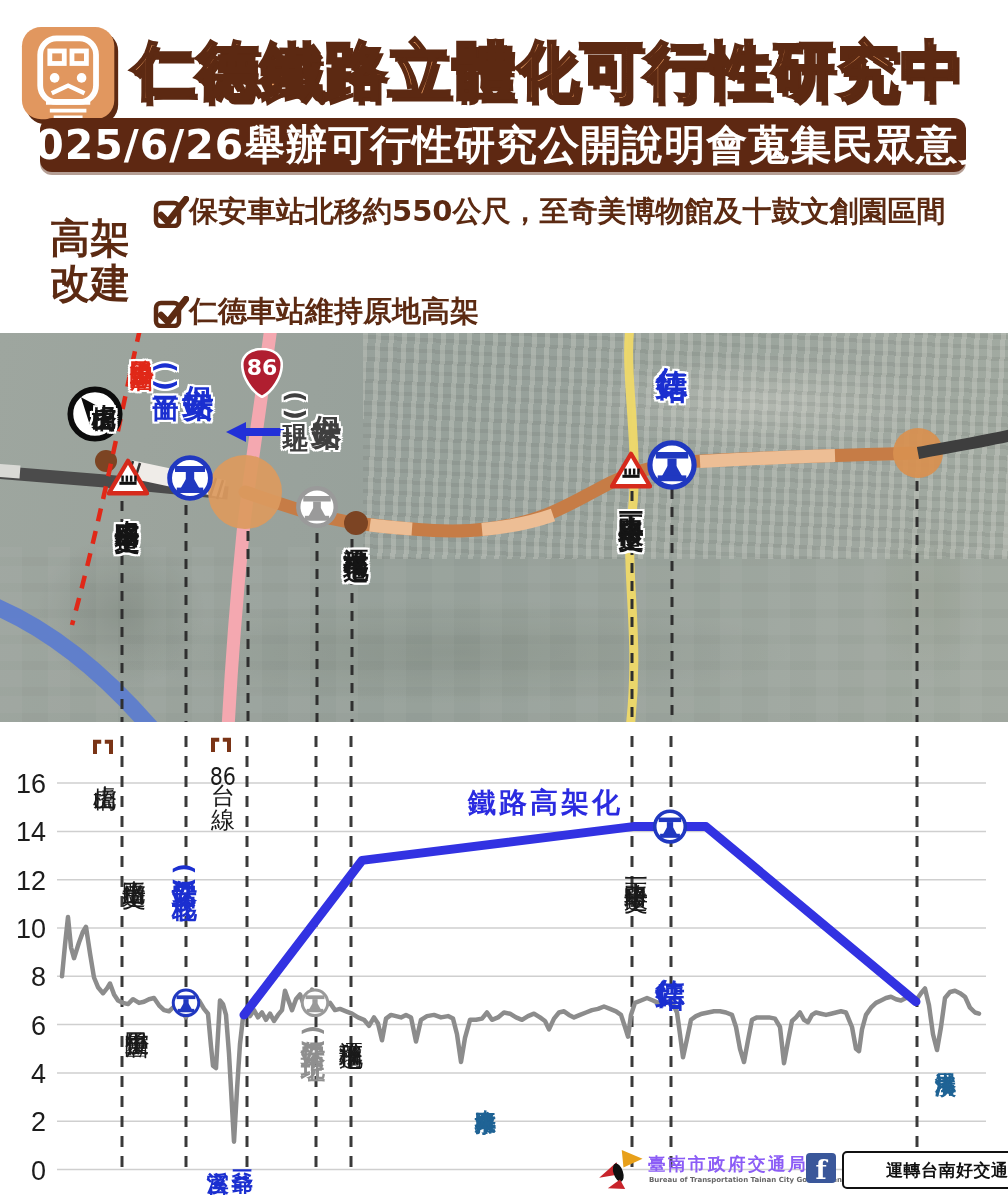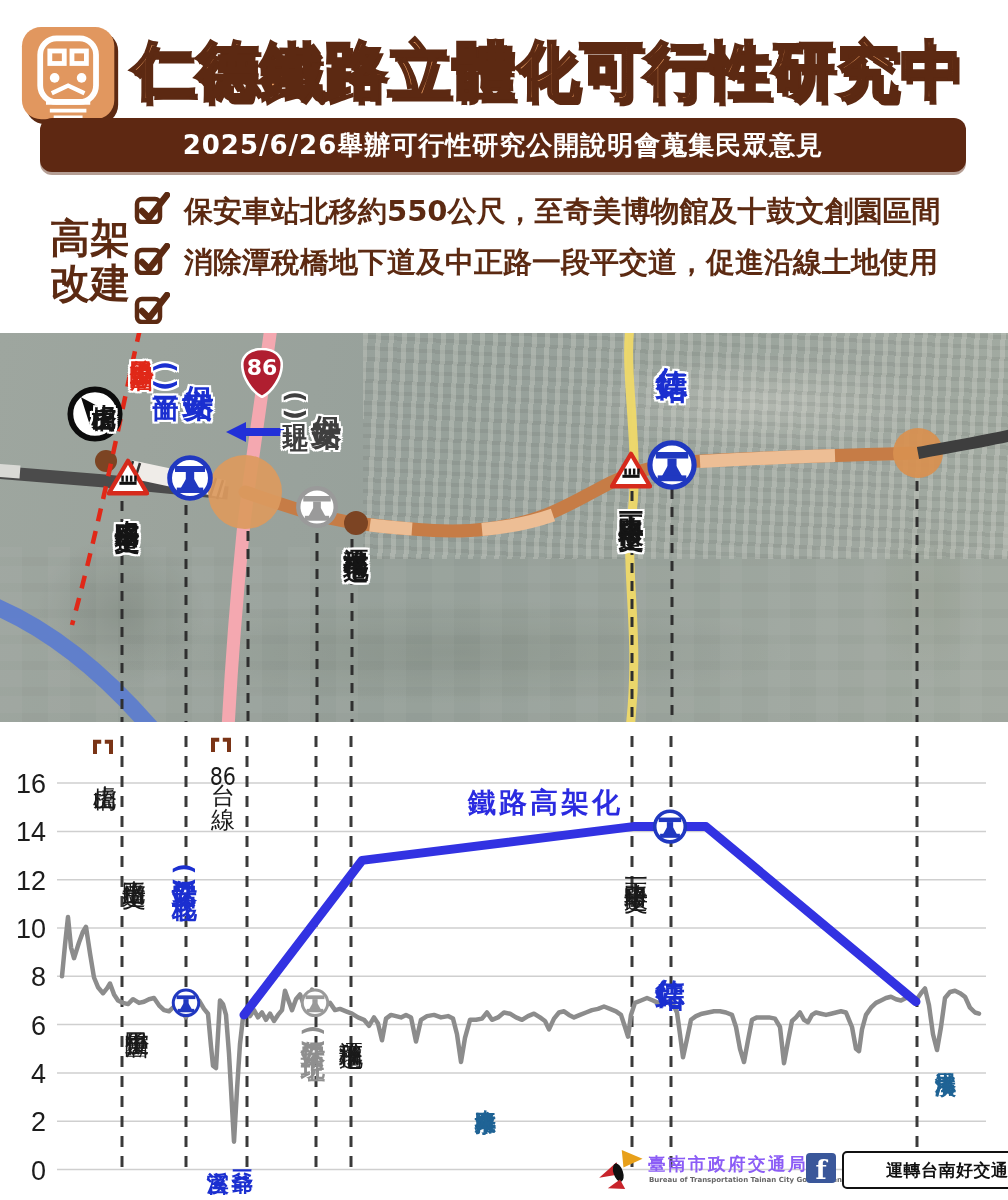--- a/index.html
+++ b/index.html
@@ -5,27 +5,27 @@
   html,body{margin:0;padding:0;background:#fff;}
   .page{position:relative;width:1008px;height:1200px;background:#fff;overflow:hidden;
         font-family:"DejaVu Sans","Liberation Sans",sans-serif;border-radius:11px;}
   .abs{position:absolute;}
   
   .title{position:absolute;left:108px;top:28px;width:880px;text-align:center;
          font-size:63px;font-weight:bold;letter-spacing:1px;color:#E79B61;
          -webkit-text-stroke:2.5px #5C2912;
          text-shadow:4px 5px 0 #5C2912;white-space:nowrap;}
   .banner{position:absolute;left:40px;top:118px;width:926px;height:54px;border-radius:12px;
-          background:#5E2812;color:#fff;font-size:26px;font-weight:bold;letter-spacing:1px;
+          background:#5E2812;color:#fff;font-size:41px;font-weight:bold;letter-spacing:1px;
           display:flex;align-items:center;justify-content:center;white-space:nowrap;
           box-shadow:0 3px 0 rgba(92,41,18,.45);}
   
   .side-label{position:absolute;left:50px;top:220px;width:100px;font-size:40px;font-weight:bold;
               color:#5C2A12;line-height:1.12;white-space:pre-line;font-family:Liberation Mono, monospace;}
-  .chk-row{position:absolute;left:134px;display:flex;gap:14px;}
+  .chk-row{position:absolute;left:153px;display:flex;align-items:center;}
   .chk-row .txt{font-size:29px;font-weight:bold;color:#5C2A12;white-space:nowrap;}
   
   #map{position:absolute;left:0;top:333px;width:1008px;height:389px;overflow:hidden;
        background:
         radial-gradient(closest-side at 75% 18%,rgba(215,213,205,.38),transparent 70%),
         radial-gradient(closest-side at 12% 72%,rgba(58,68,56,.28),transparent 70%),
         radial-gradient(closest-side at 45% 82%,rgba(66,76,62,.22),transparent 75%),
         radial-gradient(closest-side at 92% 68%,rgba(118,128,102,.25),transparent 70%),
         linear-gradient(100deg,#8e968f,#859089 45%,#949c93);}
   .urban{position:absolute;left:36%;top:0;width:64%;height:58%;opacity:.75;
@@ -107,32 +107,26 @@
   <div class="side-label">高架
 改建</div>
 
   <div class="chk-row" style="top:192px;">
     <svg viewBox="0 0 36 32" width="36" height="32">
       <rect x="3" y="7" width="23" height="23" rx="5" fill="none" stroke="#5C2A12" stroke-width="4.5"></rect>
       <path d="M8,19 L15,26 L33,3" fill="none" stroke="#5C2A12" stroke-width="6.5" stroke-linecap="round" stroke-linejoin="round"></path>
     </svg>
     <span class="txt">保安車站北移約550公尺，至奇美博物館及十鼓文創園區間</span>
   </div>
-  <div class="chk-row" style="top:243px;">
-    <svg viewBox="0 0 36 32" width="36" height="32">
-      <rect x="3" y="7" width="23" height="23" rx="5" fill="none" stroke="#5C2A12" stroke-width="4.5"></rect>
-      <path d="M8,19 L15,26 L33,3" fill="none" stroke="#5C2A12" stroke-width="6.5" stroke-linecap="round" stroke-linejoin="round"></path>
-    </svg>
-    <span class="txt">消除潭稅橋地下道及中正路一段平交道，促進沿線土地使用</span>
-  </div>
   <div class="chk-row" style="top:292px;">
     <svg viewBox="0 0 36 32" width="36" height="32">
       <rect x="3" y="7" width="23" height="23" rx="5" fill="none" stroke="#5C2A12" stroke-width="4.5"></rect>
       <path d="M8,19 L15,26 L33,3" fill="none" stroke="#5C2A12" stroke-width="6.5" stroke-linecap="round" stroke-linejoin="round"></path>
     </svg>
+    <span class="txt">仁德車站維持原地高架</span>
   </div>
 
   <div id="map">
     <div class="urban"></div>
     <div class="fields"></div>
     <div class="haze"></div>
 
     <svg width="1008" height="389" style="position:absolute;left:0;top:0">
 
       <path d="M-8,272 C40,292 95,330 152,396" fill="none" stroke="#5B7CCF" stroke-width="17" opacity="0.92"></path>

